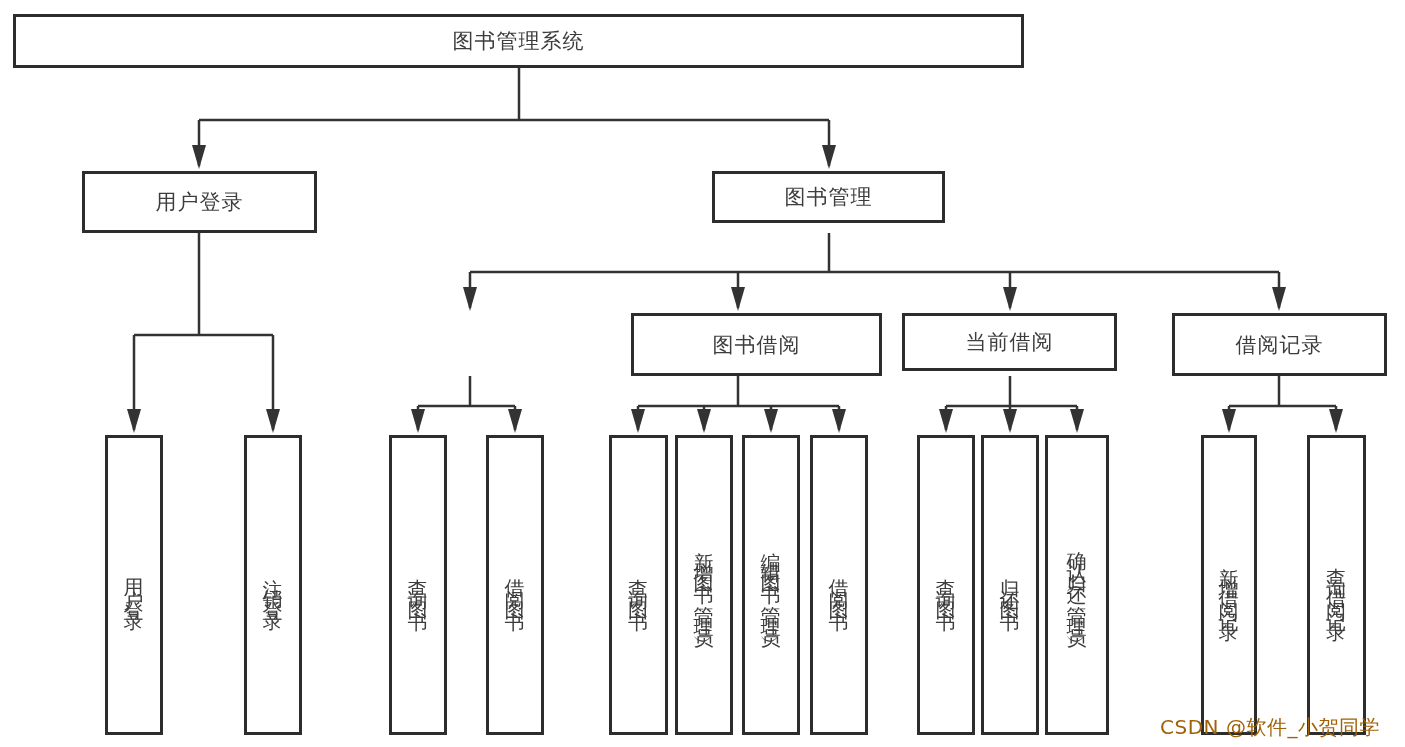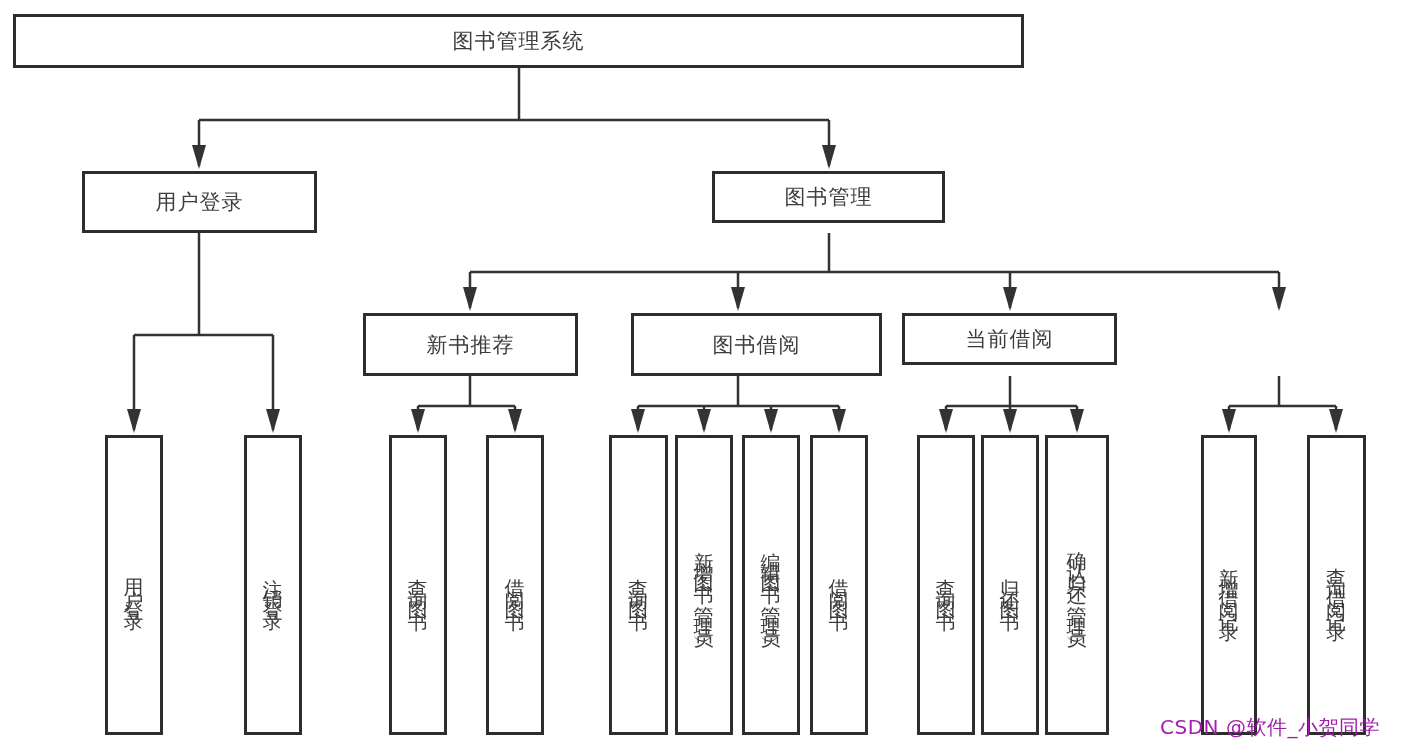--- a/index.html
+++ b/index.html
@@ -29,21 +29,21 @@
     font-size: 20px;
     letter-spacing: 11px;
     line-height: 1;
     white-space: nowrap;
   }
   .watermark {
     position: absolute;
     left: 1160px;
     top: 714px;
     font-size: 20px;
-    color: #a21caf;
+    color: #a16207;
     letter-spacing: 0.5px;
     white-space: nowrap;
   }
 </style>
 </head>
 <body>
 
 <div class="canvas">
 
   <svg class="wires" width="1405" height="747" viewBox="0 0 1405 747">
@@ -100,28 +100,28 @@
     <span class="lbl">图书管理系统</span>
   </div>
 
   <div class="box h-box" style="left:82px;top:171px;width:235px;height:62px">
     <span class="lbl">用户登录</span>
   </div>
   <div class="box h-box" style="left:712px;top:171px;width:233px;height:52px">
     <span class="lbl">图书管理</span>
   </div>
 
-  <div class="box h-box" style="left:363px;top:313px;width:215px;height:63px">
-    <span class="lbl">新书推荐</span>
-  </div>
   <div class="box h-box" style="left:631px;top:313px;width:251px;height:63px">
     <span class="lbl">图书借阅</span>
   </div>
-  <div class="box h-box" style="left:902px;top:313px;width:215px;height:52px">
+  <div class="box h-box" style="left:902px;top:313px;width:215px;height:58px">
     <span class="lbl">当前借阅</span>
+  </div>
+  <div class="box h-box" style="left:1172px;top:313px;width:215px;height:63px">
+    <span class="lbl">借阅记录</span>
   </div>
 
   <div class="box v-box" style="left:105px;top:435px;width:58px;height:300px">
     <span class="lbl">用户登录</span>
   </div>
   <div class="box v-box" style="left:244px;top:435px;width:58px;height:300px">
     <span class="lbl">注销登录</span>
   </div>
 
   <div class="box v-box" style="left:389px;top:435px;width:58px;height:300px">

